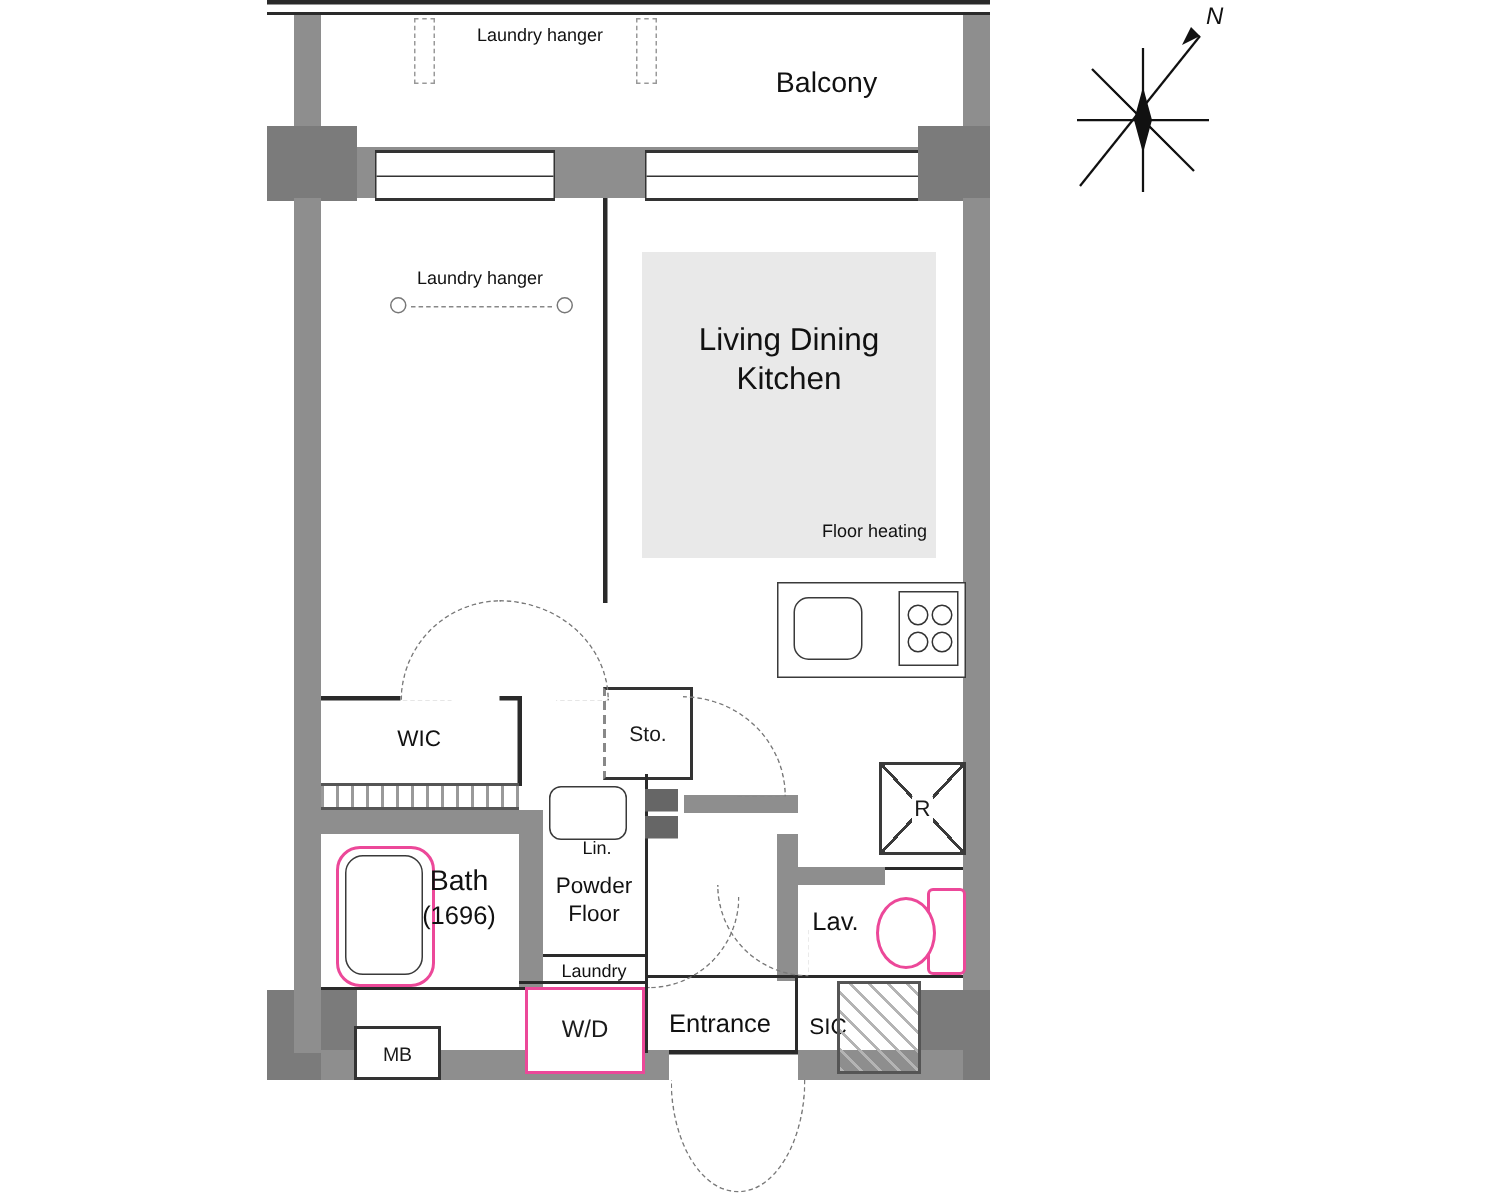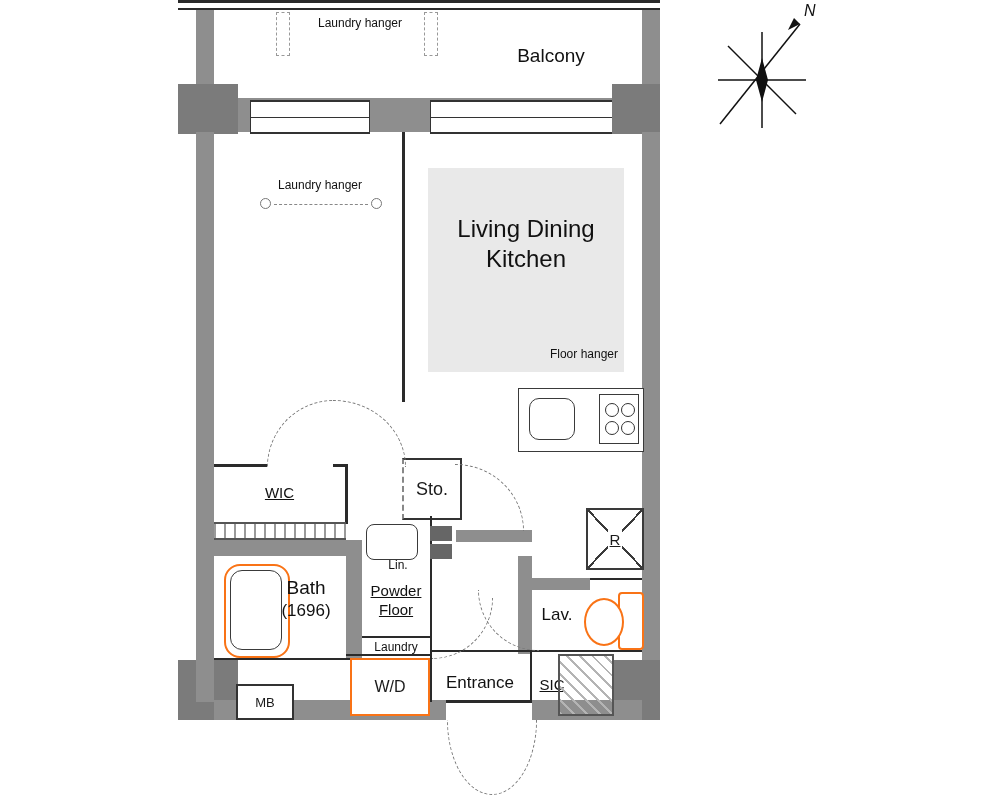--- a/index.html
+++ b/index.html
@@ -3,36 +3,36 @@
 <meta charset="utf-8">
 <style>
   html,body{margin:0;padding:0;background:#fff;}
   #stage{position:relative;width:999px;height:801px;background:#ffffff;overflow:hidden;
          font-family:"Liberation Sans",sans-serif;color:#1a1a1a;}
   .abs{position:absolute;}
   .wall{background:var(--wall,#8e8e8e);}
   .pillar{background:var(--pillar,#7b7b7b);}
   .line{background:var(--line,#2a2a2a);}
   .label{line-height:1.25;text-align:center;color:#111;}
-  .fs12{font-size:12px;} .fs13{font-size:13px;} .fs14{font-size:18px;text-align:right;} .fs15{font-size:15px;text-decoration:underline;}
-  .fs16{font-size:16px;} .fs17{font-size:17px;} .fs19{font-size:19px;} .fs21{font-size:24px;text-align:center;}
+  .fs12{font-size:12px;} .fs13{font-size:13px;} .fs14{font-size:14px;text-align:right;} .fs15{font-size:15px;}
+  .fs16{font-size:16px;} .fs17{font-size:17px;} .fs19{font-size:19px;} .fs21{font-size:21px;text-align:center;}
   .window{background:#fff;border-top:2px solid #333;border-bottom:2px solid #333;
           border-left:1.5px solid #333;border-right:1.5px solid #333;}
   .window .mid{position:absolute;left:0;right:0;top:50%;height:1px;background:#333;}
   .dash-arc{border:1.6px dashed var(--dash,#7a7a7a);}
   .arc-tl{border-right:none;border-bottom:none;border-top-left-radius:100% 100%;}
   .arc-tr{border-left:none;border-bottom:none;border-top-right-radius:100% 100%;}
   .arc-bl{border-right:none;border-top:none;border-bottom-left-radius:100% 100%;}
   .arc-br{border-left:none;border-top:none;border-bottom-right-radius:100% 100%;}
   .arc-semi{border-radius:50%;clip-path:inset(50% 0 0 0);}
   .hatch-v{border-top:2px solid #555;border-bottom:2px solid #555;
            background:repeating-linear-gradient(90deg,#9a9a9a 0 2px,transparent 2px 10px);}
   .hatch-d{border:2px solid #555;
            background:repeating-linear-gradient(45deg,#b4b4b4 0 2px,transparent 2px 9px);}
-  .fixture{border:2px solid #f97316;background:#fff;}
+  .fixture{border:2px solid #ec4899;background:#fff;}
   .fix-thin{border:1.5px solid #3a3a3a;background:#fff;}
   .fridge{border:2px solid #3a3a3a;background:
     linear-gradient(to top right,transparent calc(50% - 1px),#3a3a3a calc(50% - 1px) calc(50% + 1px),transparent calc(50% + 1px)),
     linear-gradient(to bottom right,transparent calc(50% - 1px),#3a3a3a calc(50% - 1px) calc(50% + 1px),transparent calc(50% + 1px));}
   .fh{background:var(--floor-heating-fill,#e9e9e9);}
   .burner{width:12px;height:12px;border:1.5px solid #333;border-radius:50%;}
   .dot-circle{width:9px;height:9px;border:1.5px solid #777;border-radius:50%;background:#fff;}
   .dash-line{flex:1;border-top:1.5px dashed #888;align-self:center;margin:0 3px;}
   .dash-strip{border:1.5px dashed #999;background:#fff;}
   .flexrow{display:flex;}
@@ -81,21 +81,21 @@
   <div class="abs label" style="left:222px;top:250px;width:170px">
   </div>
   <div class="abs line" style="left:214px;top:464px;width:53px;height:3px"></div>
   <div class="abs line" style="left:333px;top:464px;width:14px;height:3px"></div>
 
   <div class="abs fh" style="left:428px;top:168px;width:196px;height:204px"></div>
   <div class="abs label" style="left:428px;top:214px;width:196px">
     <div class="fs21">Living Dining</div>
     <div class="fs21">Kitchen</div>
   </div>
-  <div class="abs label fs12" style="left:500px;top:347px;width:118px;text-align:right">Floor hanger</div>
+  <div class="abs label fs12" style="left:500px;top:347px;width:118px;text-align:right">Floor heating</div>
 
   <div class="abs fix-thin" style="left:518px;top:388px;width:124px;height:62px">
     <div class="abs fix-thin" style="left:10px;top:9px;width:44px;height:40px;border-radius:10px"></div>
     <div class="abs fix-thin" style="left:80px;top:5px;width:38px;height:48px">
       <div style="display:grid;grid-template-columns:12px 12px;gap:4px;justify-content:center;align-content:center;height:100%">
         <span class="burner"></span>
         <span class="burner"></span>
         <span class="burner"></span>
         <span class="burner"></span>
       </div>

